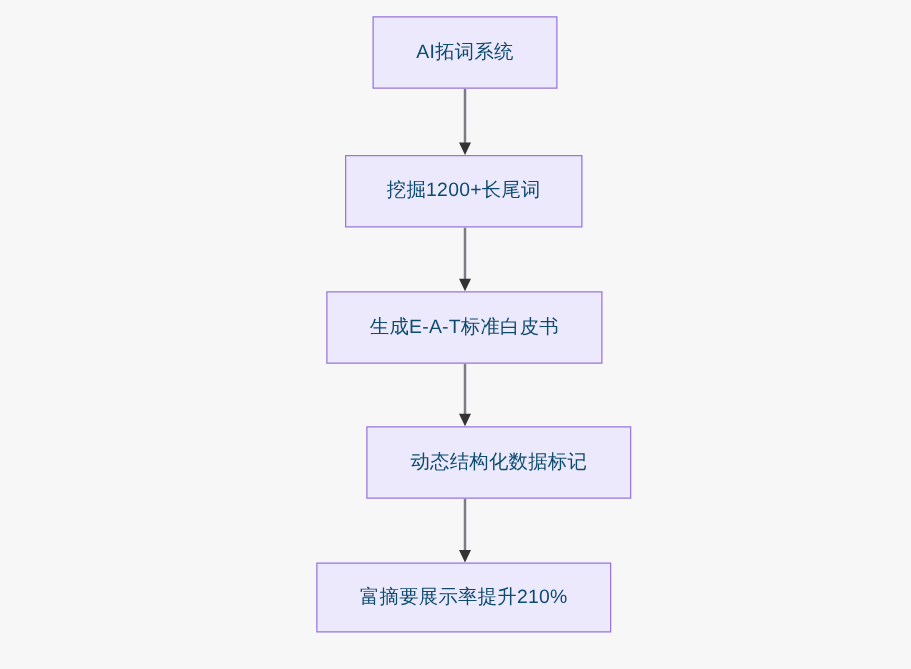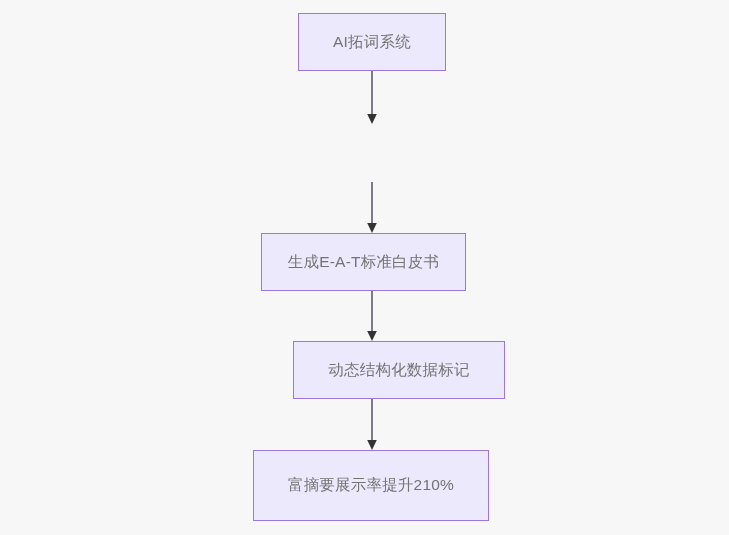--- a/index.html
+++ b/index.html
@@ -29,21 +29,21 @@
     border-radius: 0;
     display: flex;
     align-items: center;
     justify-content: center;
     z-index: 2;
   }
 
   .flow-node-label {
     font-size: 15.5px;
     line-height: 1.2;
-    color: #737373;
+    color: #0c4a6e;
     letter-spacing: 0.2px;
     white-space: nowrap;
     text-align: center;
     font-weight: 400;
   }
 
   .flow-edge {
     position: absolute;
     z-index: 1;
     overflow: visible;
@@ -83,26 +83,29 @@
     <svg width="20" height="51" viewBox="0 0 20 51" xmlns="http://www.w3.org/2000/svg">
       <line x1="10" y1="0" x2="10" y2="43" stroke="#7c7c86" stroke-width="2"></line>
       <polygon points="10,51 5.2,41 14.8,41" fill="#333333"></polygon>
     </svg>
   </div>
 
   <div class="flow-node" style="left:298px; top:13px; width:148px; height:58px;">
     <span class="flow-node-label">AI拓词系统</span>
   </div>
 
+  <div class="flow-node" style="left:276px; top:124px; width:190px; height:58px;">
+    <span class="flow-node-label">挖掘1200+长尾词</span>
+  </div>
 
-  <div class="flow-node" style="left:261px; top:233px; width:205px; height:58px;">
+  <div class="flow-node" style="left:261px; top:233px; width:221px; height:58px;">
     <span class="flow-node-label">生成E-A-T标准白皮书</span>
   </div>
 
   <div class="flow-node" style="left:265px; top:341px; width:212px; height:58px;margin-left:28px;">
     <span class="flow-node-label">动态结构化数据标记</span>
   </div>
 
-  <div class="flow-node" style="left:253px; top:450px; width:236px; height:71px;">
+  <div class="flow-node" style="left:253px; top:450px; width:236px; height:56px;">
     <span class="flow-node-label">富摘要展示率提升210%</span>
   </div>
 
 </div>
 
 </body></html>

